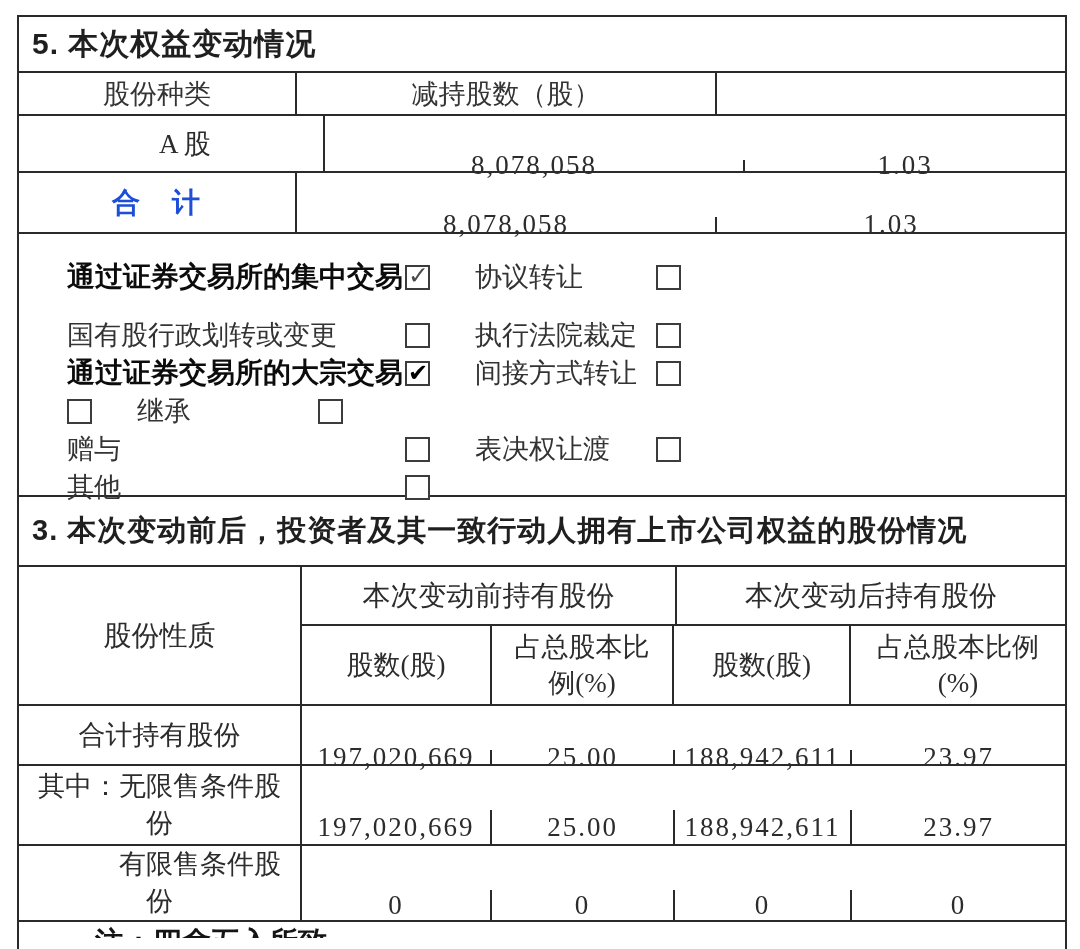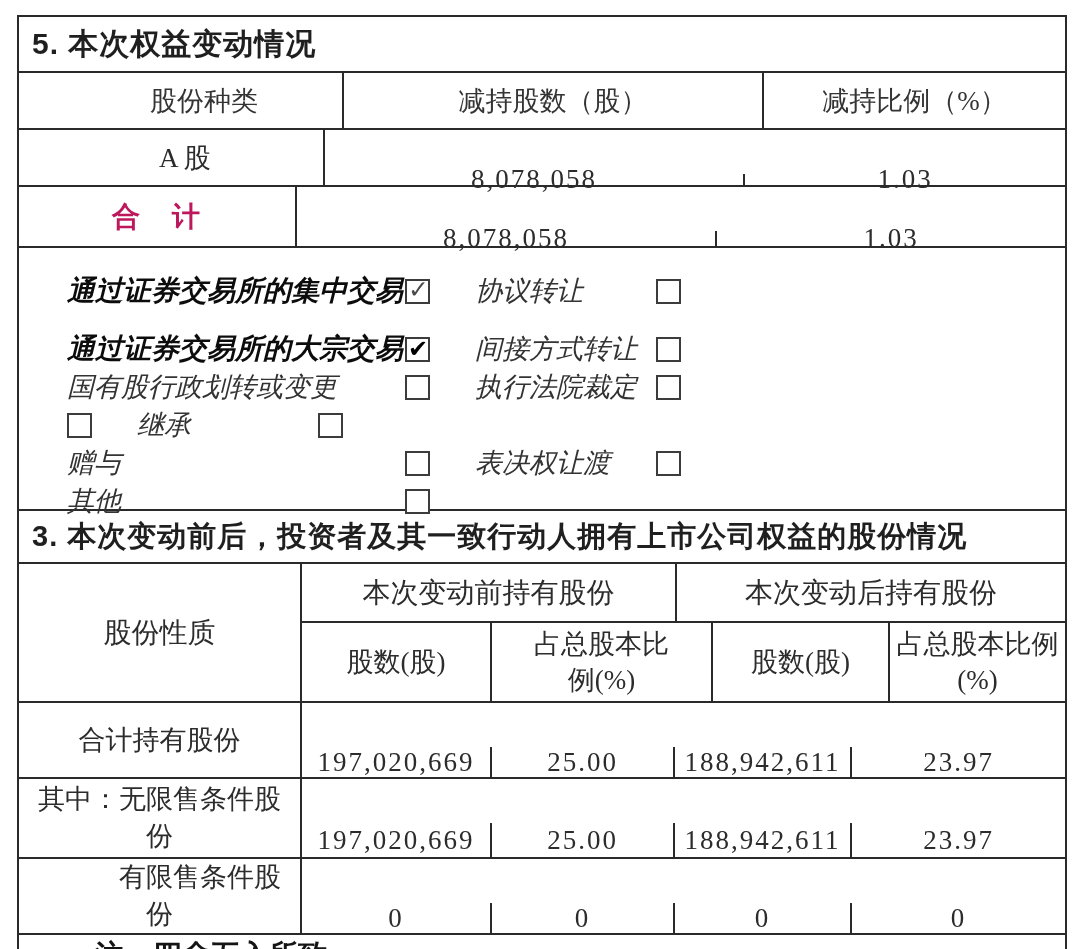--- a/index.html
+++ b/index.html
@@ -18,37 +18,37 @@
   .c{display:flex;align-items:center;justify-content:center;text-align:center;
      border-right:2px solid var(--bd);white-space:pre-line;}
   .c.last{border-right:none;}
   .sec-title{
     display:flex;align-items:center;padding-left:13px;
     font-family:"Liberation Sans","DejaVu Sans",sans-serif;
     font-weight:700;font-size:30px;letter-spacing:1px;
     border-bottom:2px solid var(--bd);
   }
   .t1-title{height:56px;}
-  .t2-title{height:53px;font-size:29px;}
-  .hrow{height:57px;padding-left:47px;}
+  .t2-title{height:70px;font-size:29px;}
+  .hrow{height:43px;}
   .hcell{font-size:27px;color:var(--muted);}
   .row-a{height:57px;padding-left:28px;}
   .row-sum{height:61px;}
   .w1{width:278px;}.w2{width:420px;}.fx{flex:1;}
   .num{font-size:27px;letter-spacing:2px;color:#2c2c2c;margin-top:44px;}
   .type-cell{font-size:27px;color:#2c2c2c;}
-  .sum-label{font-family:"Liberation Sans","DejaVu Sans",sans-serif;font-weight:700;font-size:28px;letter-spacing:2px;color:#be185d;}
+  .sum-label{font-family:"Liberation Sans","DejaVu Sans",sans-serif;font-weight:700;font-size:28px;letter-spacing:2px;color:#1d4ed8;}
   
   .method{height:263px;}
   .m-label{
     width:278px;border-right:2px solid var(--bd);
     display:flex;align-items:center;padding-left:14px;
     font-size:28px;color:#2e2e2e;white-space:pre-line;line-height:40px;
   }
-  .m-opts{flex:1;padding:24px 12px 0 48px;font-style:italic;}
+  .m-opts{flex:1;padding:24px 12px 0 48px;}
   .m-row{display:flex;align-items:center;height:38px;}
   .m-row.gap{margin-bottom:20px;}
   .opt-l{width:338px;font-size:27px;color:#333;}
   .opt-r{width:181px;font-size:27px;color:#333;}
   .opt-l.bold,.opt-r.bold{
     font-family:"Liberation Sans","DejaVu Sans",sans-serif;
     font-weight:700;font-size:28px;color:#0c0c0c;
   }
   .spacer{width:45px;}
   .cb{
@@ -66,22 +66,22 @@
   
   .t2-head{height:139px;}
   .corner{width:283px;font-size:28px;color:#2c2c2c;}
   .hdr-right{flex:1;display:flex;flex-direction:column;border-radius:17px;}
   .hr1{display:flex;height:59px;border-bottom:2px solid var(--bd);}
   .hr2{display:flex;flex:1;}
   .g{width:375px;border-right:2px solid var(--bd);display:flex;align-items:center;justify-content:center;font-size:28px;color:#2c2c2c;}
   .g.last{border-right:none;flex:1;width:auto;}
   .sc{display:flex;align-items:center;justify-content:center;text-align:center;
       border-right:2px solid var(--bd);font-size:27px;color:#2c2c2c;white-space:pre-line;line-height:36px;}
-  .sc1{width:190px;}.sc2{width:221px;}.sc3{width:177px;}.sc4{flex:1;border-right:none;}
-  .t2r1{height:76px;}.t2r2{height:80px;}.t2r3{height:76px;}
+  .sc1{width:190px;}.sc2{width:182px;}.sc3{width:177px;}.sc4{flex:1;border-right:none;}
+  .t2r1{height:60px;}.t2r2{height:80px;}.t2r3{height:76px;}
   .nat{width:283px;font-size:27px;line-height:37px;color:#2c2c2c;}
   .d1{width:190px;}.d2{width:183px;}.d3{width:177px;}
   
   .footer-cut{
     height:16px;overflow:hidden;border-bottom:none;
     padding-left:76px;
     font-family:"Liberation Sans","DejaVu Sans",sans-serif;
     font-weight:700;font-size:29px;line-height:40px;color:#141414;
     white-space:nowrap;
   }
@@ -89,21 +89,20 @@
 </head>
 <body>
 
 <div class="frame">
 
   <div class="sec-title t1-title">5. 本次权益变动情况</div>
 
   <div class="r hrow">
     <div class="c w1 hcell">股份种类</div>
     <div class="c w2 hcell">减持股数（股）</div>
-    <div class="c fx last hcell">减持比例（%）</div>
   </div>
 
   <div class="r row-a">
     <div class="c w1 type-cell">A 股</div>
     <div class="c w2 num">8,078,058</div>
     <div class="c fx last num">1.03</div>
   </div>
 
   <div class="r row-sum">
     <div class="c w1 sum-label">合　计</div>
@@ -114,31 +113,31 @@
   <div class="r method">
     <div class="m-opts">
       <div class="m-row gap">
         <span class="opt-l bold">通过证券交易所的集中交易</span>
         <span class="cb checked"></span>
         <span class="spacer"></span>
         <span class="opt-r">协议转让</span>
         <span class="cb"></span>
       </div>
       <div class="m-row">
+        <span class="opt-l">国有股行政划转或变更</span>
+        <span class="cb"></span>
+        <span class="spacer"></span>
+        <span class="opt-r">执行法院裁定</span>
+        <span class="cb"></span>
+      </div>
+      <div class="m-row">
         <span class="opt-l bold">通过证券交易所的大宗交易</span>
         <span class="cb thick checked"></span>
         <span class="spacer"></span>
         <span class="opt-r">间接方式转让</span>
-        <span class="cb"></span>
-      </div>
-      <div class="m-row">
-        <span class="opt-l">国有股行政划转或变更</span>
-        <span class="cb"></span>
-        <span class="spacer"></span>
-        <span class="opt-r">执行法院裁定</span>
         <span class="cb"></span>
       </div>
       <div class="m-row">
         <span class="cb"></span>
         <span class="spacer"></span>
         <span class="opt-r">继承</span>
         <span class="cb"></span>
       </div>
       <div class="m-row">
         <span class="opt-l">赠与</span>

